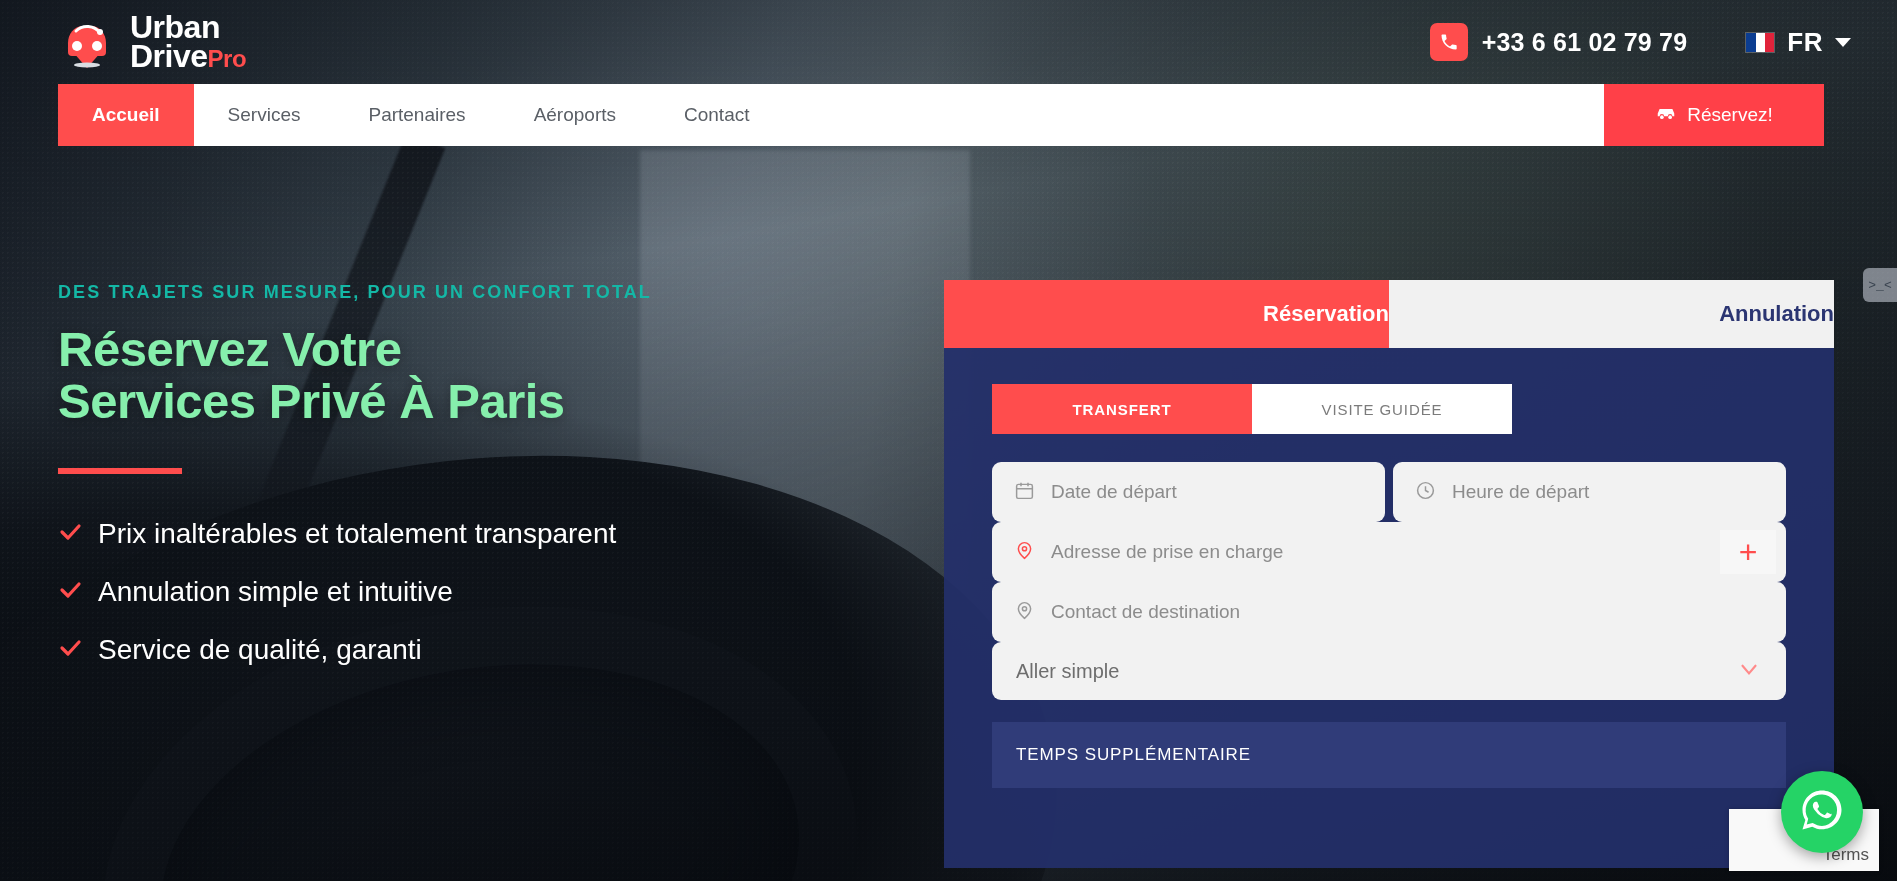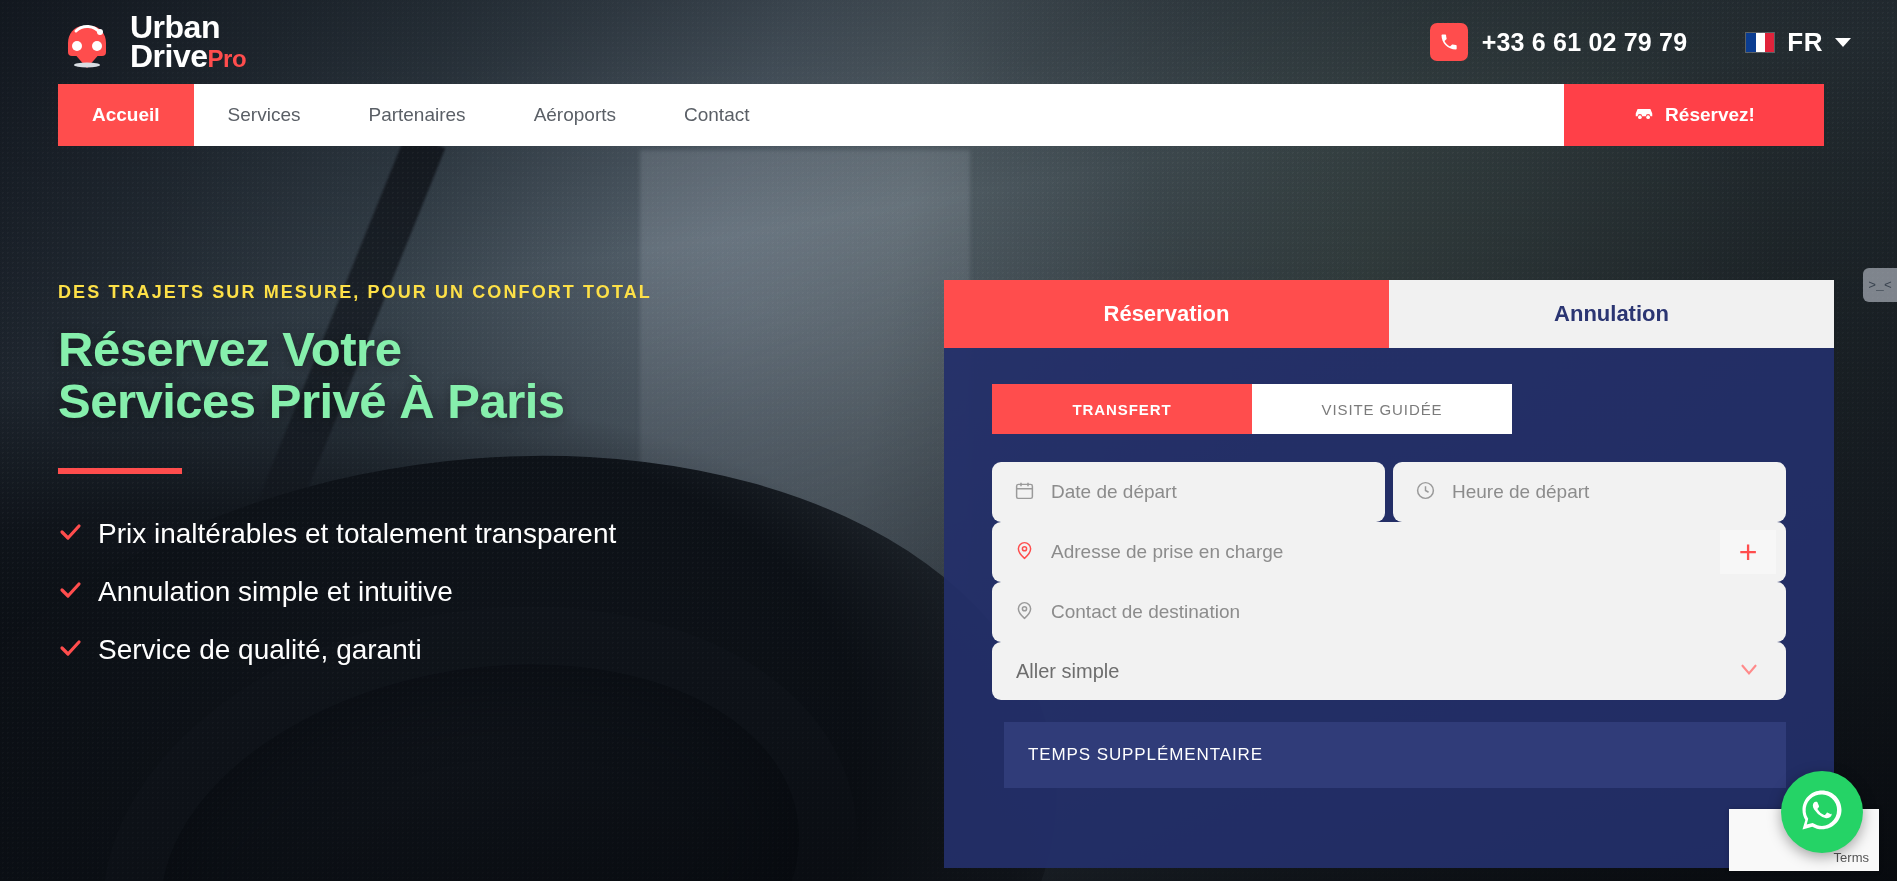--- a/index.html
+++ b/index.html
@@ -99,29 +99,29 @@
   .navmain {
     flex: 1; background: #ffffff; display: flex; align-items: stretch;
   }
   .navitem {
     display: flex; align-items: center; padding: 0 34px;
     font-size: 19px; color: #5a5f66; cursor: pointer;
     font-weight: 500;
   }
   .navitem.active { background: #ff4d4d; color: #ffffff; font-weight: bold; }
   .navcta {
-    width: 260px; background: #ff4048; color: #ffffff;
+    width: 220px; background: #ff4048; color: #ffffff;
     display: flex; align-items: center; justify-content: center; gap: 10px;
-    font-size: 19px; font-weight: bold; cursor: pointer;
+    font-size: 19px; font-weight: normal; cursor: pointer;
   }
 
   
   .hero-left { position: absolute; left: 58px; top: 282px; z-index: 20; width: 880px; }
   .tagline {
-    color: #fde047; font-size: 18px; font-weight: bold;
+    color: #14b8a6; font-size: 18px; font-weight: bold;
     letter-spacing: 2.1px; text-transform: uppercase;
   }
   .hero-title {
     margin-top: 20px;
     color: #86efac; font-size: 49px; font-weight: bold;
     line-height: 1.07; letter-spacing: -0.5px;
     font-family: "Liberation Sans Narrow", "Liberation Sans", sans-serif;
     text-shadow: 0 2px 14px rgba(0,0,0,0.35);
   }
   .rule { width: 124px; height: 6px; background: #ff4d4d; margin-top: 40px; }
@@ -129,21 +129,21 @@
   .feat { display: flex; align-items: center; gap: 16px; }
   .feat-label { color: #ffffff; font-size: 28px; }
 
   
   .panel {
     position: absolute; left: 944px; top: 280px; width: 890px;
     z-index: 25;
   }
   .panel-tabs { display: flex; height: 68px; }
   .ptab {
-    flex: 1; display: flex; align-items: center; justify-content: center;
+    flex: 1; display: flex; align-items: center; justify-content: flex-end;
     font-size: 22px; font-weight: bold; cursor: pointer;
   }
   .ptab.active { background: #ff4d4d; color: #ffffff; }
   .ptab.inactive { background: #f1f1f1; color: #2b3572; }
   .panel-body {
     background: rgba(36,47,107,0.93);
     padding: 36px 48px 0 48px;
     min-height: 520px;
   }
   .subtabs { display: flex; width: 520px; height: 50px; margin-bottom: 28px; }
@@ -168,40 +168,40 @@
     background: #f7f7f7; cursor: pointer; line-height: 1;
   }
   .select-field {
     background: #f2f2f2; border-radius: 9px; height: 58px;
     display: flex; align-items: center; padding: 0 24px;
     justify-content: space-between; cursor: pointer;
   }
   .select-value { color: #6e6e6e; font-size: 20px; }
   .section-head {
     background: rgba(49,61,122,0.95);
-    margin: 22px -0px 0 12px;
+    margin: 22px -0px 0 0;
     height: 66px; display: flex; align-items: center; padding: 0 24px;
   }
   .section-title { color: #ffffff; font-size: 17px; letter-spacing: 0.9px; }
 
   
   .wa-btn {
     position: absolute; right: 34px; bottom: 28px;
     width: 82px; height: 82px; border-radius: 50%;
     background: #25d366; display: flex; align-items: center; justify-content: center;
     box-shadow: 0 4px 14px rgba(0,0,0,0.35); cursor: pointer; z-index: 60;
   }
   .recaptcha {
     position: absolute; right: 18px; bottom: 10px;
     width: 150px; height: 62px; background: #f9f9f9;
     box-shadow: 0 0 4px rgba(0,0,0,0.25); z-index: 50;
     display: flex; align-items: flex-end; justify-content: flex-end;
     padding: 6px 10px;
   }
-  .recaptcha span { font-size: 13px; color: #555; }
+  .recaptcha span { font-size: 17px; color: #555; }
   .side-widget {
     position: absolute; right: 0; top: 268px; width: 34px; height: 34px;
     background: rgba(210,215,225,0.55); border-radius: 6px 0 0 6px;
     display: flex; align-items: center; justify-content: center;
     font-size: 13px; color: #3a4450; z-index: 40; cursor: pointer;
     font-family: "Liberation Mono", monospace;
   }
 </style>
 </head>
 <body>

